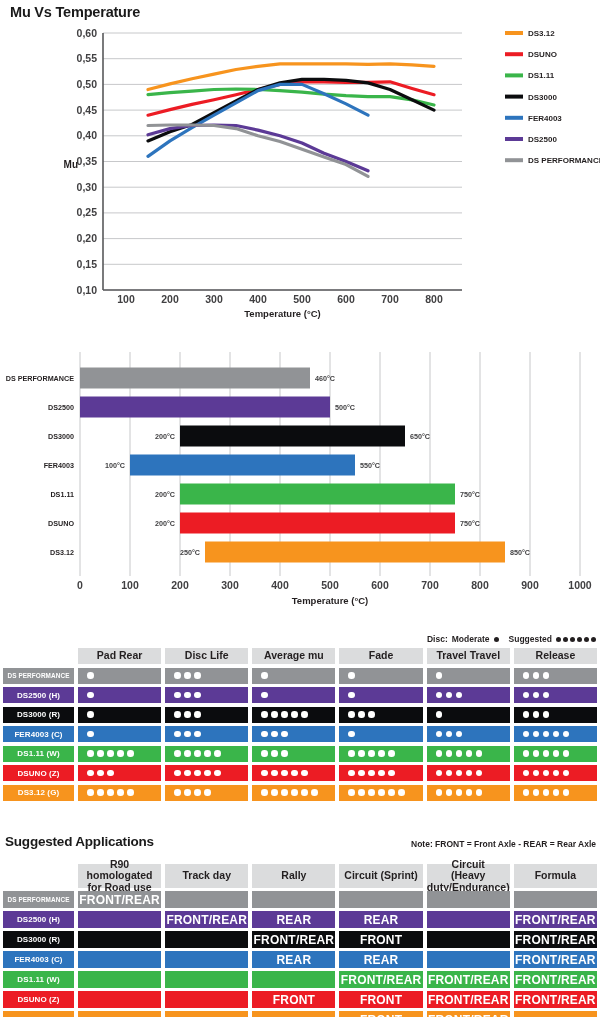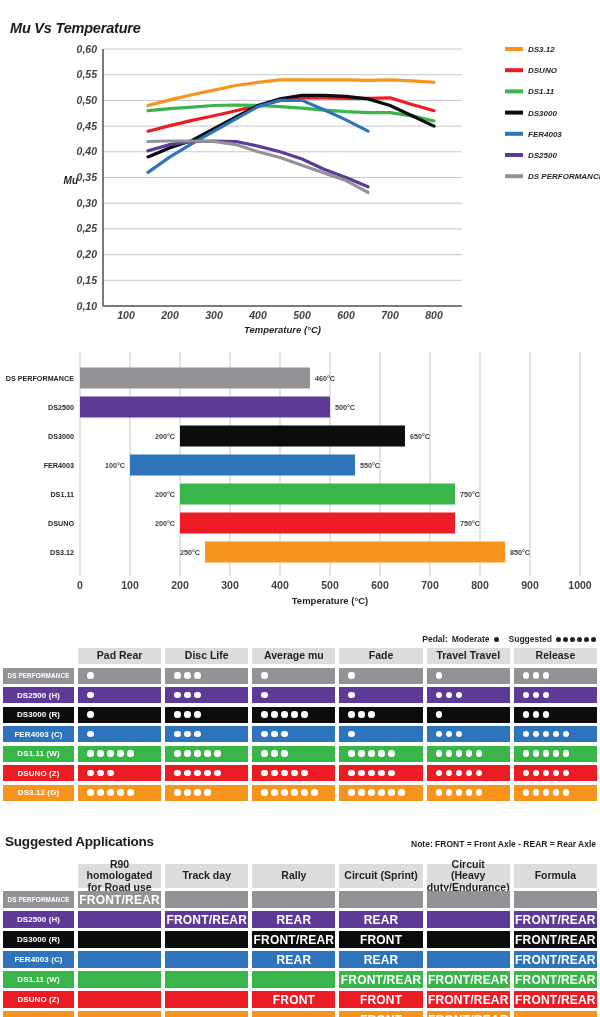--- a/index.html
+++ b/index.html
@@ -34,21 +34,21 @@
   #app-table .rlabel { height:17px; }
   .dot { width:6.5px; height:6.5px; border-radius:50%; background:#ffffff; flex:0 0 auto; }
   .ndot { width:5px; height:5px; border-radius:50%; background:#231f20; display:inline-block; }
   .ndots { display:inline-flex; gap:2px; align-items:center; }
 </style>
 </head>
 <body>
 
 <div class="page">
 
-  <div class="sec" id="sec-mu" style="top:16px; height:330px;font-style:italic;">
+  <div class="sec" id="sec-mu" style="top:0; height:330px;">
     <h2 class="sec-title" id="mu-title">Mu Vs Temperature</h2>
     <svg id="mu-svg" width="600" height="330" viewBox="0 0 600 330">
         <line x1="103" y1="33" x2="462" y2="33" stroke="#C7C8CA" stroke-width="1"></line>
         <text x="97" y="36.5" text-anchor="end" font-size="10.5" font-weight="bold" fill="#414042">0,60</text>
         <line x1="103" y1="58.69999999999997" x2="462" y2="58.69999999999997" stroke="#C7C8CA" stroke-width="1"></line>
         <text x="97" y="62.19999999999997" text-anchor="end" font-size="10.5" font-weight="bold" fill="#414042">0,55</text>
         <line x1="103" y1="84.39999999999999" x2="462" y2="84.39999999999999" stroke="#C7C8CA" stroke-width="1"></line>
         <text x="97" y="87.89999999999999" text-anchor="end" font-size="10.5" font-weight="bold" fill="#414042">0,50</text>
         <line x1="103" y1="110.09999999999998" x2="462" y2="110.09999999999998" stroke="#C7C8CA" stroke-width="1"></line>
         <text x="97" y="113.59999999999998" text-anchor="end" font-size="10.5" font-weight="bold" fill="#414042">0,45</text>
@@ -151,21 +151,21 @@
         <rect x="205" y="211.5" width="300" height="21" fill="#F7941E"></rect>
         <text x="74" y="224.5" text-anchor="end" font-size="7.2" font-weight="bold" fill="#231f20">DS3.12</text>
         <text x="200" y="224.5" text-anchor="end" font-size="7.2" font-weight="bold" fill="#414042">250°C</text>
         <text x="510" y="224.5" text-anchor="start" font-size="7.2" font-weight="bold" fill="#414042">850°C</text>
         <text x="330" y="274" text-anchor="middle" font-size="9.5" font-weight="bold" fill="#231f20">Temperature (°C)</text>
       </svg>
   </div>
 
   <div class="sec" id="sec-perf" style="top:622px; height:200px;">
     <div class="sec-note" id="perf-note">
-        <span>Pedal:</span>
+        <span>Disc:</span>
         <span>Moderate</span>
         <span class="ndots">
           <span class="ndot"></span>
         </span>
         <span style="margin-left: 6px;">Suggested</span>
         <span class="ndots">
           <span class="ndot"></span>
           <span class="ndot"></span>
           <span class="ndot"></span>
           <span class="ndot"></span>

